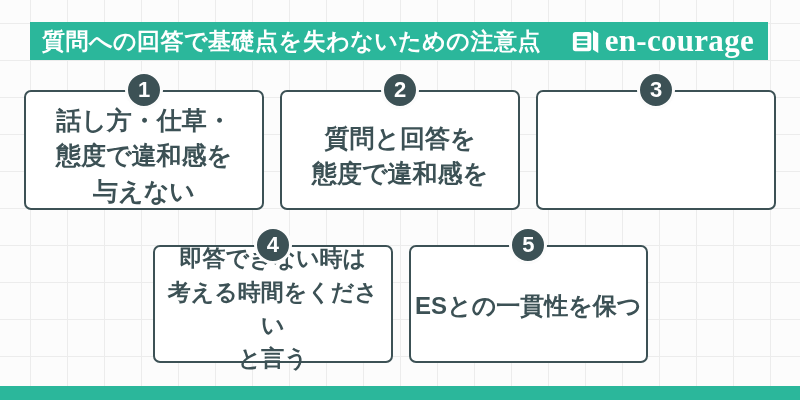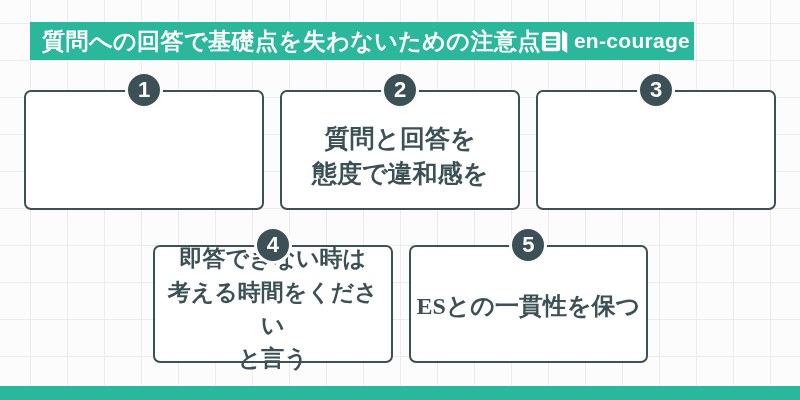--- a/index.html
+++ b/index.html
@@ -20,35 +20,35 @@
     overflow: hidden;
     background-color: var(--page-bg);
     background-image:
       linear-gradient(to right, var(--grid-line) 1px, transparent 1px),
       linear-gradient(to bottom, var(--grid-line) 1px, transparent 1px);
     background-size: 37px 37px;
     background-position: -7px -14px;
   }
   .header {
     position: absolute; left: 30px; top: 22px;
-    width: 664px; height: 38px;
+    width: 738px; height: 38px;
     background: var(--accent-green);
     display: flex; align-items: center; justify-content: space-between;
     padding: 0 12px 0 12px;
   }
   .title {
     margin: 0;
     font-size: 23px; font-weight: bold; color: #ffffff;
     letter-spacing: 0.5px; white-space: nowrap;
   }
   .logo { display: flex; align-items: center; gap: 5px; margin-right: 2px; }
   .logo-icon { display: flex; align-items: center; }
   .logo-text {
-    color: #ffffff; font-weight: bold; font-size: 21px;
-    letter-spacing: 0.3px; white-space: nowrap;
+    color: #ffffff; font-weight: bold; font-size: 31px;
+    letter-spacing: 0.3px; white-space: nowrap; font-family: Liberation Serif, serif;
   }
   .row { position: absolute; display: flex; gap: 16px; }
   .row-top { left: 24px; top: 90px; width: 752px; height: 120px; }
   .row-bottom { left: 153px; top: 245px; width: 495px; height: 118px; }
   .card {
     position: relative; flex: 1;
     background: #ffffff;
     border: 2.5px solid var(--dark-slate);
     border-radius: 7px;
     display: flex; align-items: center; justify-content: center;
@@ -66,21 +66,21 @@
     line-height: 1;
   }
   .card-text {
     font-weight: bold;
     color: var(--dark-slate);
     font-size: 25px; line-height: 1.42;
     white-space: pre-line;
     padding: 12px 2px 0 2px;
   }
   .card-long .card-text { font-size: 23px; line-height: 1.45; padding-top: 10px; }
-  .card-single .card-text { font-size: 24px; padding-top: 4px; font-family: Liberation Serif, serif; }
+  .card-single .card-text { font-size: 24px; padding-top: 4px; }
   .bottom-bar {
     position: absolute; left: 0; bottom: 0;
     width: 100%; height: 14px;
     background: var(--accent-green);
   }
 </style>
 </head>
 <body>
 
 <div class="page">
@@ -97,20 +97,23 @@
           <polygon points="24,1 30,4.5 30,27 24,23.5" fill="#ffffff"></polygon>
         </svg>
       </span>
       <span class="logo-text">en-courage</span>
     </div>
   </header>
 
   <div class="row row-top">
     <div class="card">
       <div class="badge">1</div>
+      <div class="card-text">話し方・仕草・
+態度で違和感を
+与えない</div>
     </div>
     <div class="card">
       <div class="badge">2</div>
       <div class="card-text">質問と回答を
 態度で違和感を</div>
     </div>
     <div class="card">
       <div class="badge">3</div>
     </div>
   </div>

